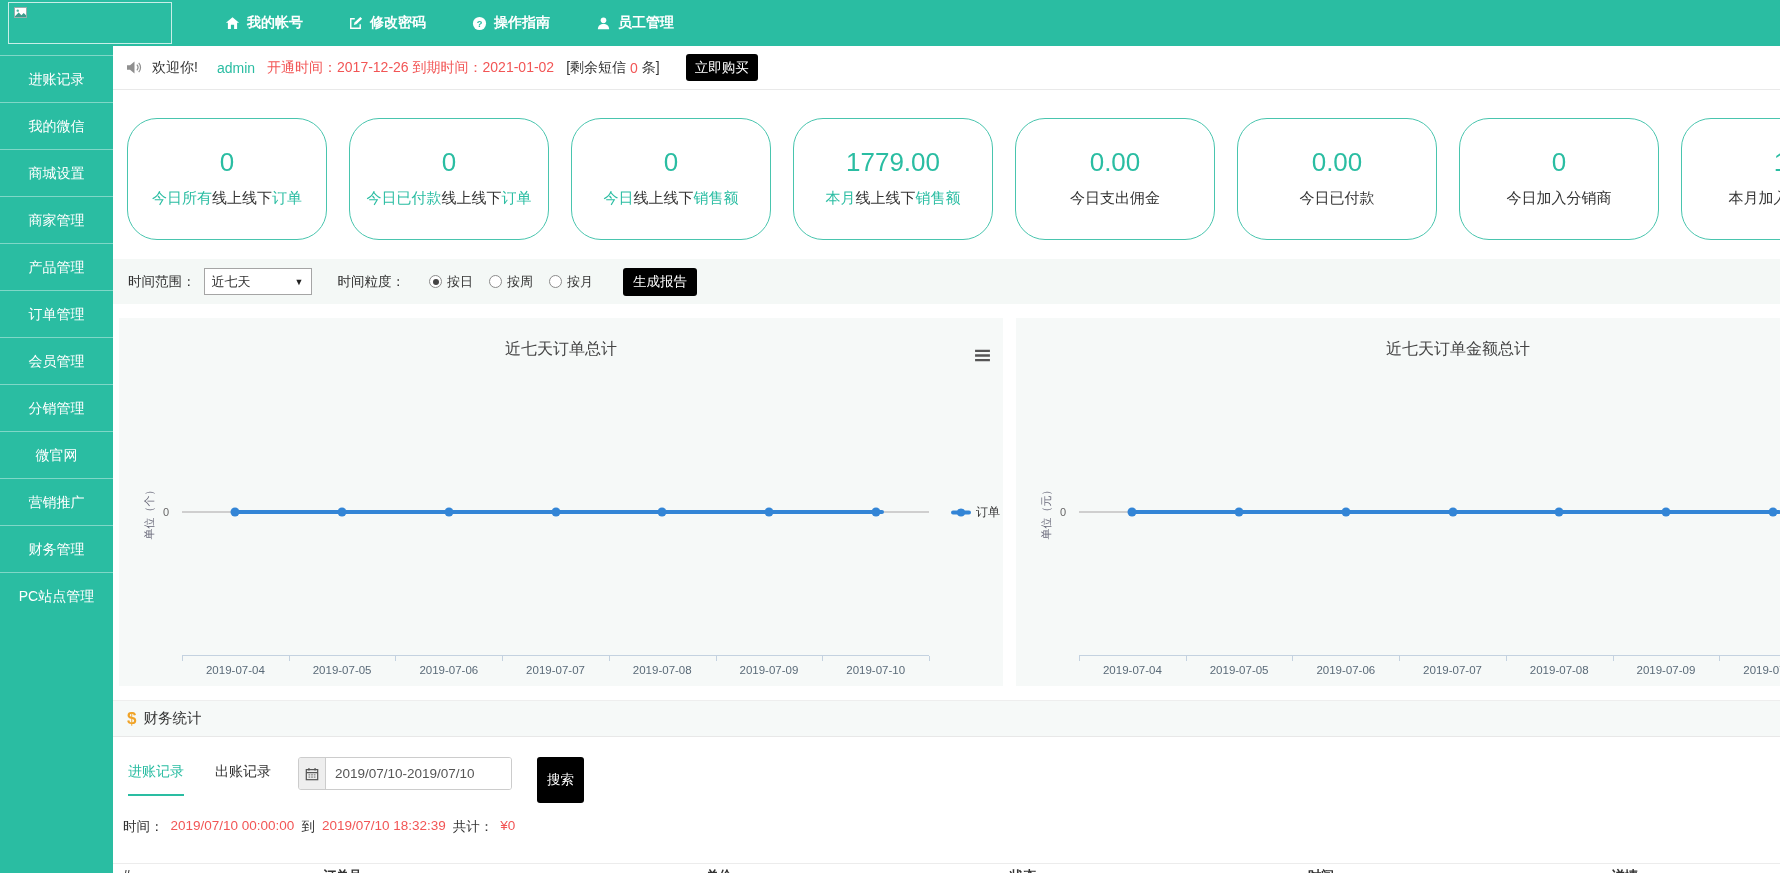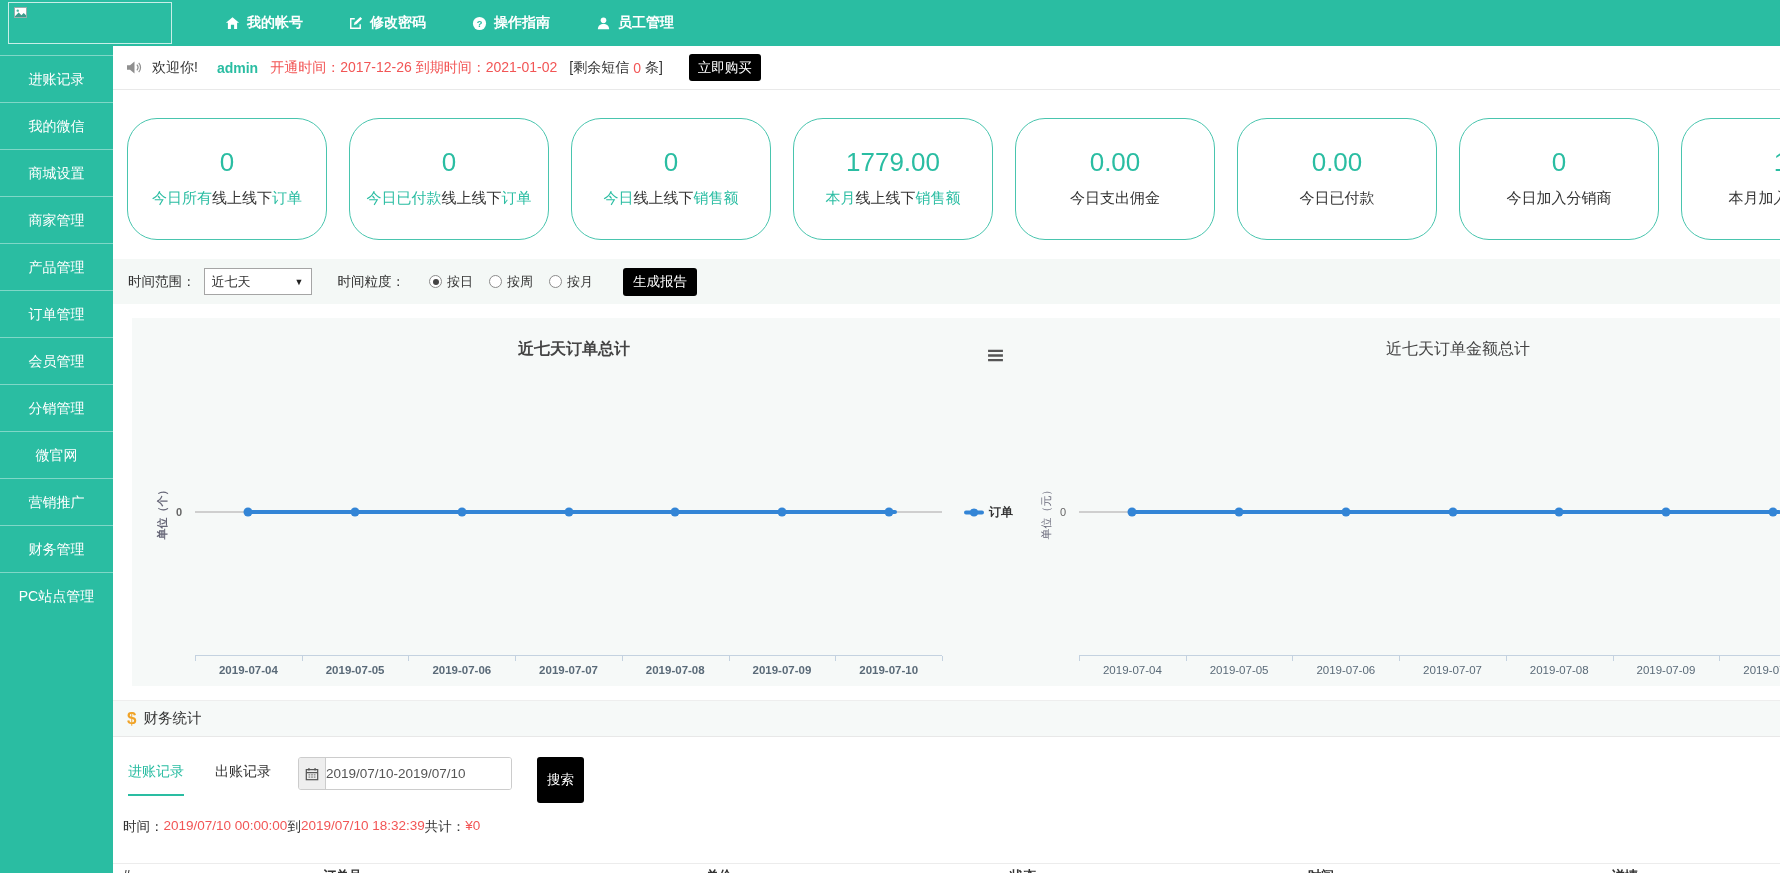--- a/index.html
+++ b/index.html
@@ -16,21 +16,21 @@
 .nav-item svg{margin-right:7px}
 
 
 .sidebar{position:absolute;left:0;top:46px;width:113px;height:827px;background:#2abda2;padding-top:9px;z-index:4}
 .side-item{height:47px;line-height:46px;text-align:center;color:#fff;font-size:14px;border-top:1px solid rgba(255,255,255,.4);cursor:pointer}
 
 
 .welcome{position:absolute;left:113px;top:46px;right:0;height:44px;background:#fff;border-bottom:1px solid #e9e9e9;display:flex;align-items:center;padding-left:13px;font-size:14px;color:#333;white-space:nowrap}
 .welcome .spk{margin-right:9px;display:flex}
 .w-greet{margin-right:19px}
-.w-user{color:#2abda2;font-weight:bold;margin-right:12px}
+.w-user{color:#2abda2;font-weight:normal;margin-right:12px}
 .w-red{color:#f25555;margin-right:12px}
 .w-dark{color:#333}
 .w-smsnum{color:#f25555;margin:0 4px}
 .buy-btn{margin-left:26px;width:72px;height:27px}
 .tbtn{background:#000000;color:#fff;border:none;border-radius:3px;font-size:13.5px;cursor:pointer;font-family:inherit}
 
 
 .cards{position:absolute;left:113px;top:118px;right:0;height:125px;display:flex;gap:22px;padding-left:14px;overflow:hidden}
 .card{flex:none;width:200px;height:122px;background:#fff;border:1px solid #49c5ae;border-radius:30px;text-align:center}
 .card .val{margin-top:28px;font-size:26px;color:#2abda2}
@@ -68,23 +68,23 @@
 
 
 .fin-header{position:absolute;left:113px;top:700px;right:0;height:37px;background:#f6f9f8;border-top:1px solid #eee;border-bottom:1px solid #e8e8e8;display:flex;align-items:center;padding-left:14px}
 .dollar{color:#f0a328;font-weight:bold;font-size:17px;margin-right:7px}
 .fin-title{font-size:14.5px;color:#333}
 .fin-tabs{position:absolute;left:113px;top:748px;right:0;height:52px;background:#fff}
 .tab{position:absolute;top:15px;font-size:14px;color:#333;padding-bottom:13px;cursor:pointer}
 .tab.active{color:#2abda2;border-bottom:2px solid #2abda2}
 .input-group{position:absolute;left:185px;top:9px;height:33px;display:flex;border:1px solid #ccc;border-radius:3px;overflow:hidden;background:#fff}
 .ig-addon{width:27px;background:#eee;border-right:1px solid #ccc;display:flex;align-items:center;justify-content:center}
-.ig-input{width:185px;border:none;outline:none;padding:0 0;font-size:13.5px;color:#555;font-family:inherit}
+.ig-input{width:185px;border:none;outline:none;padding:0 9px;font-size:13.5px;color:#555;font-family:inherit}
 .search-btn{position:absolute;left:424px;top:9px;width:47px;height:46px}
-.fin-summary{position:absolute;left:123px;top:818px;font-size:13.5px;color:#333;display:flex;white-space:nowrap}
+.fin-summary{position:absolute;left:123px;top:818px;font-size:13.5px;color:#333;display:flex;gap:7px;white-space:nowrap}
 .fs-red{color:#f25555}
 .table-head{position:absolute;left:113px;top:863px;right:0;height:40px;border-top:1px solid #ececec}
 .th{position:absolute;top:3px;font-size:13px;font-weight:bold;color:#333;white-space:nowrap}
 </style>
 </head>
 <body>
 
 <div class="app">
 
   <div class="topnav">
@@ -210,21 +210,21 @@
         </span>
         <span class="radio">
           <span class="rb"></span>
           <span>按月</span>
         </span>
       </span>
     <button class="tbtn report-btn">生成报告</button>
   </div>
 
   <div class="charts" id="charts">
-      <div class="panel" style="left: 19px; font-weight: bold;">
+      <div class="panel" style="left: 6px;">
         <div class="p-title">近七天订单总计</div>
         <span class="menu-icon"><svg viewBox="0 0 18 14" width="17" height="13">
             <path stroke="#555" stroke-width="2.6" d="M1 2h16M1 7h16M1 12h16"></path>
           </svg></span>
         <div class="ylab">单位（个）</div>
         <div class="ytick">0</div>
         <div class="gline"></div>
         <div class="bline" style="background: rgb(51, 133, 214);"></div>
         <span class="dot" style="left: 116.4px; background: rgb(51, 133, 214);"></span>
         <span class="xdate" style="left: 116.4px;">2019-07-04</span>

